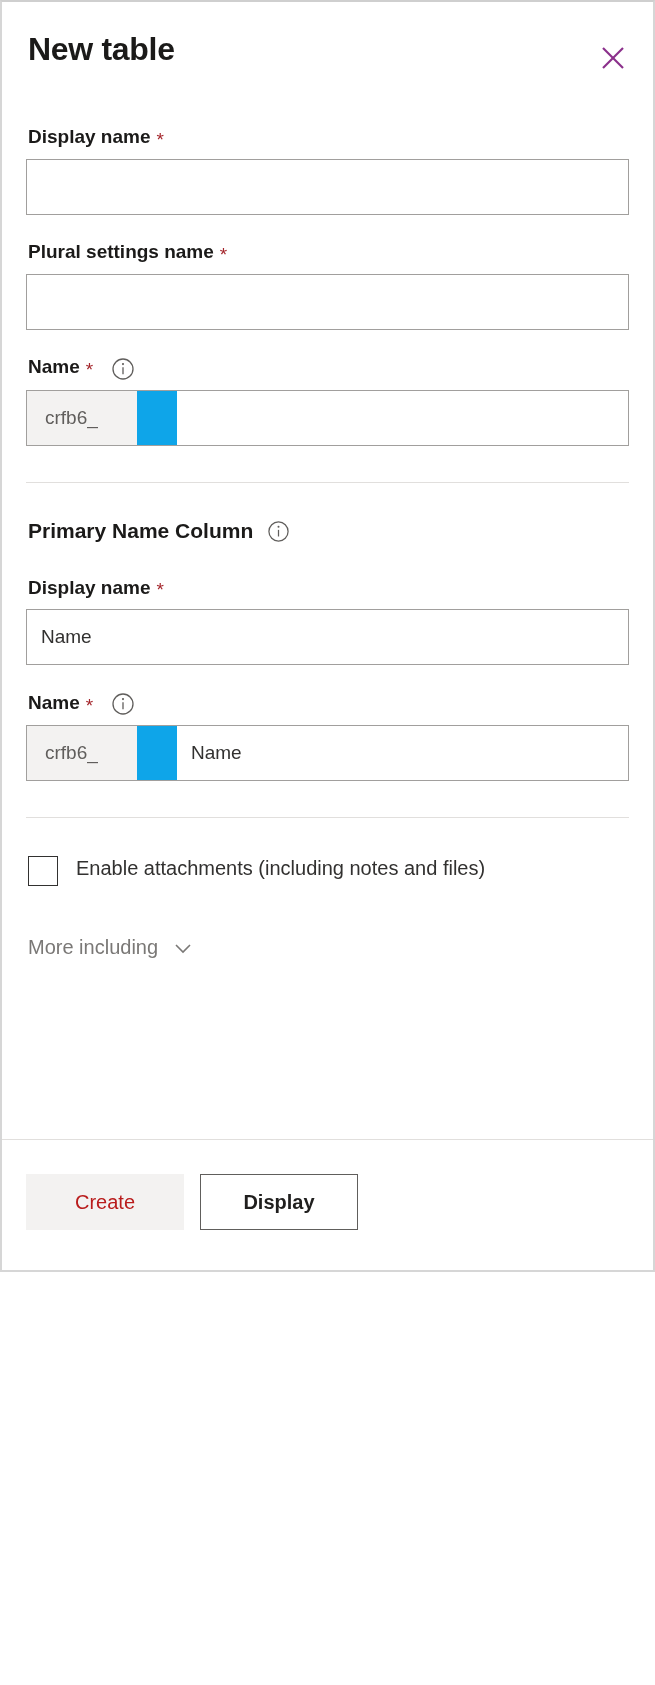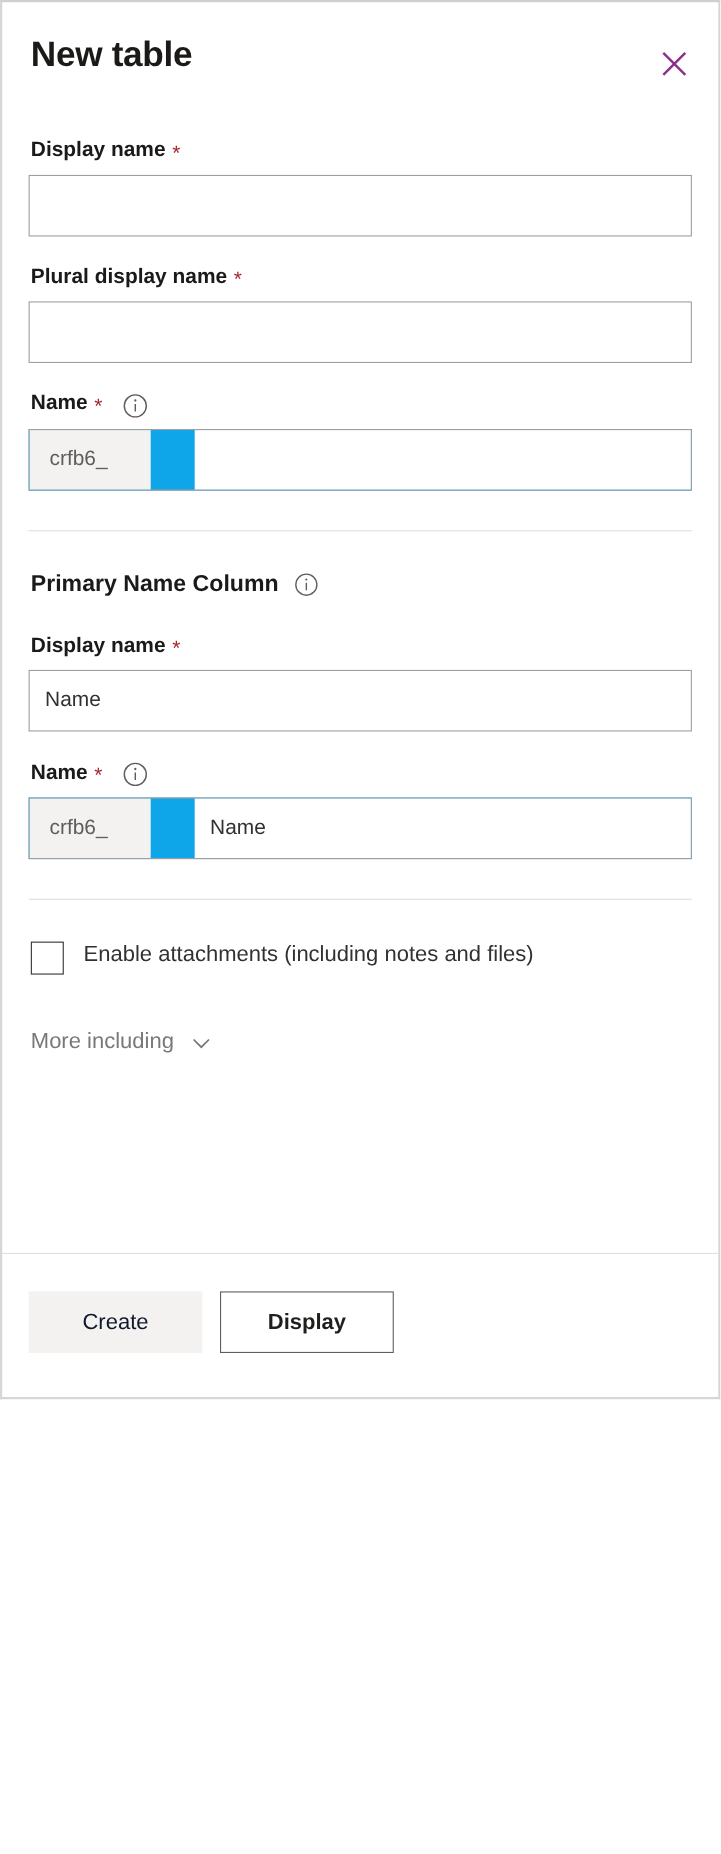--- a/index.html
+++ b/index.html
@@ -218,21 +218,21 @@
     font-family: "Liberation Sans", sans-serif;
     font-size: 20px;
     height: 56px;
     min-width: 158px;
     padding: 0 22px;
     cursor: pointer;
   }
   .btn-primary-disabled {
     background: #f3f2f1;
     border: none;
-    color: #0f172a;
+    color: #b91c1c;
     cursor: default;
   }
   .btn-secondary {
     background: #ffffff;
     border: 1px solid #605e5c;
     color: #201f1e;
     font-weight: 600;
   }
 </style>
 </head>
@@ -260,21 +260,21 @@
       <div class="field-label">
         <span>Display name</span>
         <span class="req-asterisk">*</span>
       </div>
       <input class="text-input" type="text" placeholder="" style="">
     </div>
 
     
     <div class="field">
       <div class="field-label">
-        <span>Plural display name</span>
+        <span>Plural settings name</span>
         <span class="req-asterisk">*</span>
       </div>
       <input class="text-input" type="text" placeholder="" style="">
     </div>
 
     
     <div class="field">
       <div class="field-label">
         <span>Name</span>
         <span class="req-asterisk">*</span>

